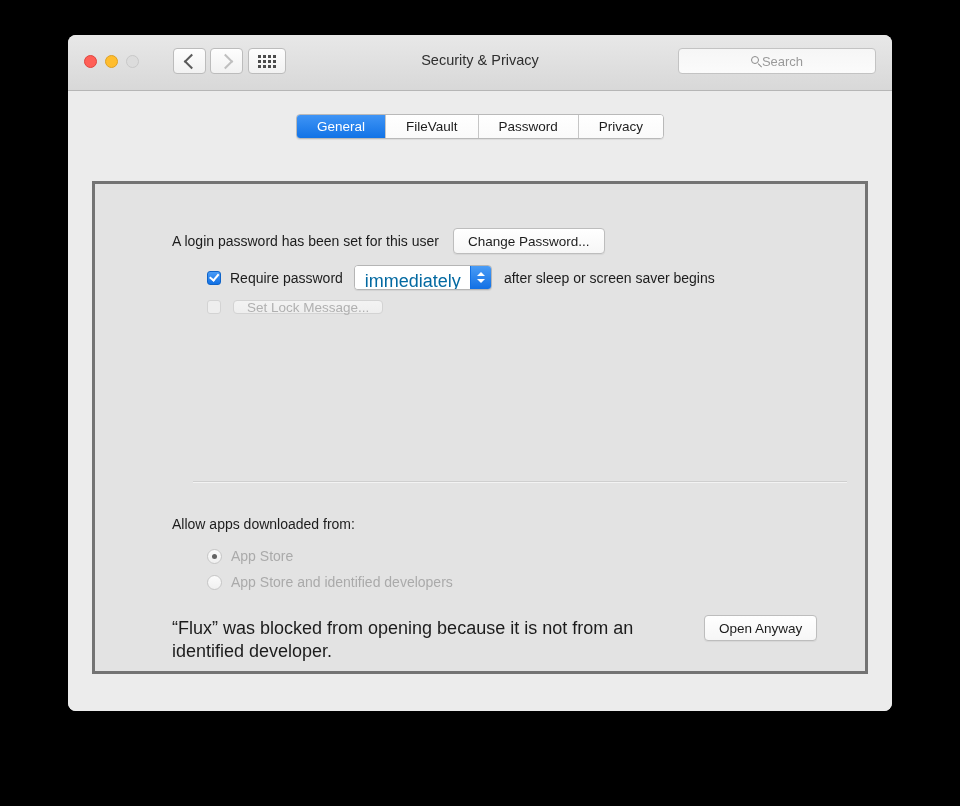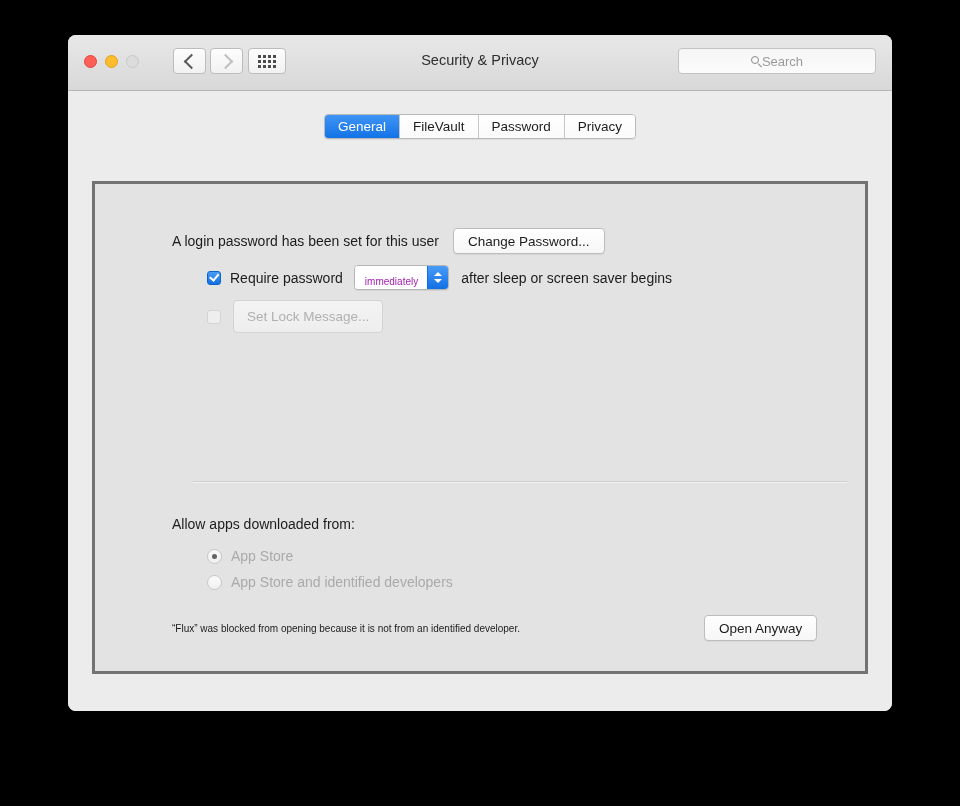--- a/index.html
+++ b/index.html
@@ -185,21 +185,21 @@
   }
   .tabs {
     display: flex;
     border: 1px solid #b9b9b9;
     border-radius: 4px;
     overflow: hidden;
     box-shadow: 0 1px 1px rgba(0,0,0,0.07);
     background: #fff;
   }
   .tab {
-    padding: 0 13px;
+    padding: 0 20px;
     height: 23px;
     line-height: 23px;
     font-size: 13.5px;
     color: #1d1d1d;
     background: linear-gradient(to bottom, #ffffff 0%, #fafafa 100%);
     border-right: 1px solid #c6c6c6;
     white-space: nowrap;
   }
   .tab:last-child { border-right: none; }
   .tab.active {
@@ -288,22 +288,22 @@
     align-items: stretch;
     height: 23px;
     border: 1px solid #b5b5b5;
     border-radius: 4px;
     overflow: hidden;
     background: #ffffff;
     box-shadow: 0 1px 1px rgba(0,0,0,0.07);
   }
   .popup .val {
     padding: 8px 9px 0 10px;
-    font-size: 10px;
-    color: #a21caf;
+    font-size: 18px;
+    color: #0369a1;
     display: flex;
     align-items: center;
     background: #ffffff;
     white-space: nowrap;
   }
   .popup .stepper {
     width: 20px;
     background: linear-gradient(to bottom, #4a9cf6 0%, #1170e4 100%);
     display: flex;
     flex-direction: column;
@@ -349,21 +349,21 @@
     height: 1px;
     background: #cfcfcf;
     border-bottom: 1px solid #f3f3f3;
   }
 
   .blockmsg {
     position: absolute;
     left: 77px;
     top: 433px;
     width: 520px;
-    font-size: 10px;
+    font-size: 18px;
     color: #1c1c1c;
     line-height: 23px;
   }
 
   
   .footer {
     position: absolute;
     left: 0;
     right: 0;
     top: 608px;
@@ -445,21 +445,21 @@
             <span class="stepper">
               <span class="arrow up"></span>
               <span class="arrow down"></span>
             </span>
           </span>
           <span class="label" style="margin-left:12px;">after sleep or screen saver begins</span>
         </div>
 
         <div class="row" style="left:112px; top:116px;">
           <span class="cbox off dim"></span>
-          <span class="btn disabled" style="height:33px; padding:0 13px; margin-left:12px;">Set Lock Message...</span>
+          <span class="btn disabled" style="height:14px; padding:0 13px; margin-left:12px;">Set Lock Message...</span>
         </div>
 
         <div class="divider"></div>
 
         <div class="row" style="left:77px; top:332px;">
           <span class="label">Allow apps downloaded from:</span>
         </div>
 
         <div class="row" style="left:112px; top:364px;">
           <span class="radio sel"></span>

